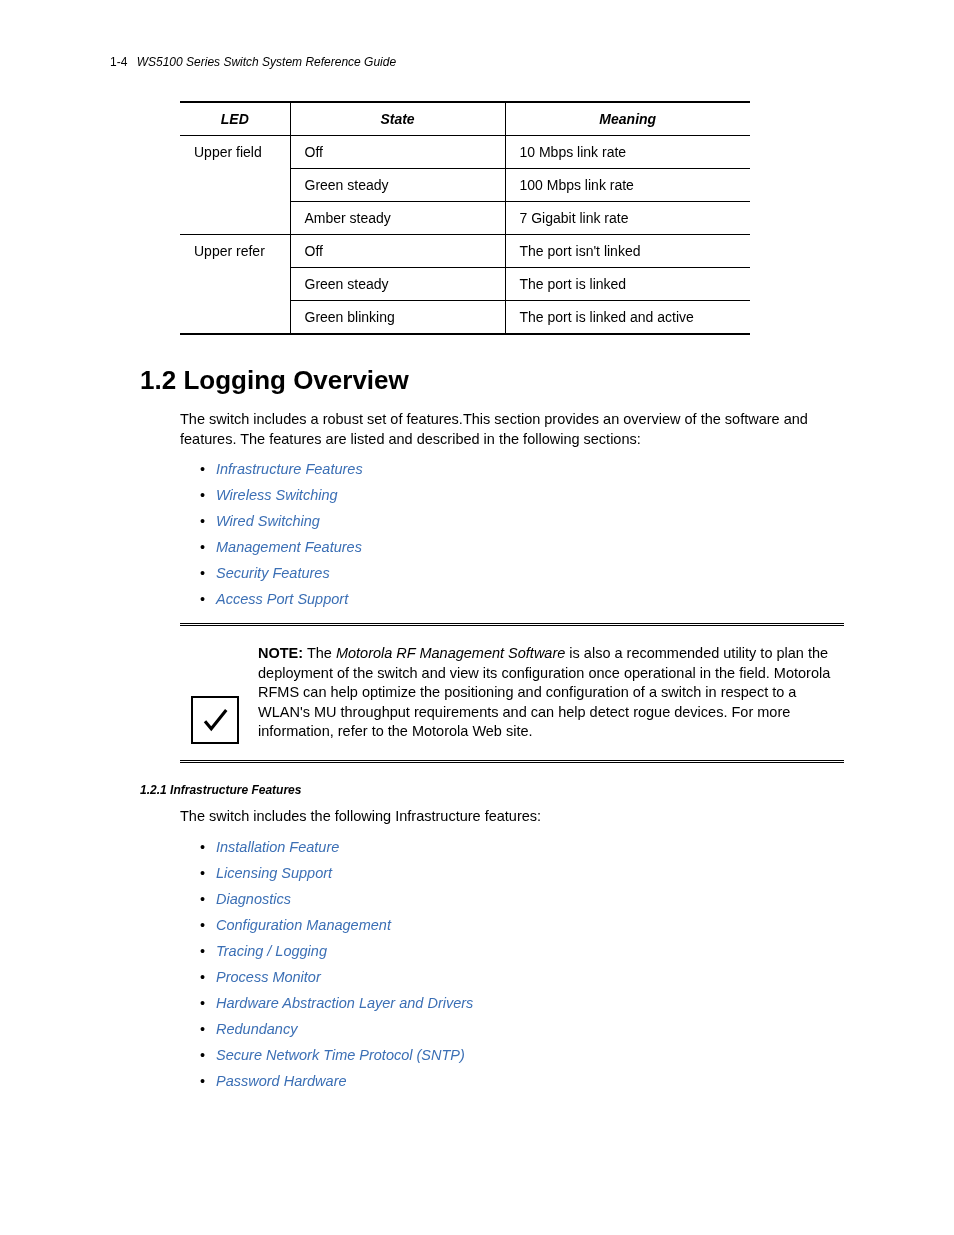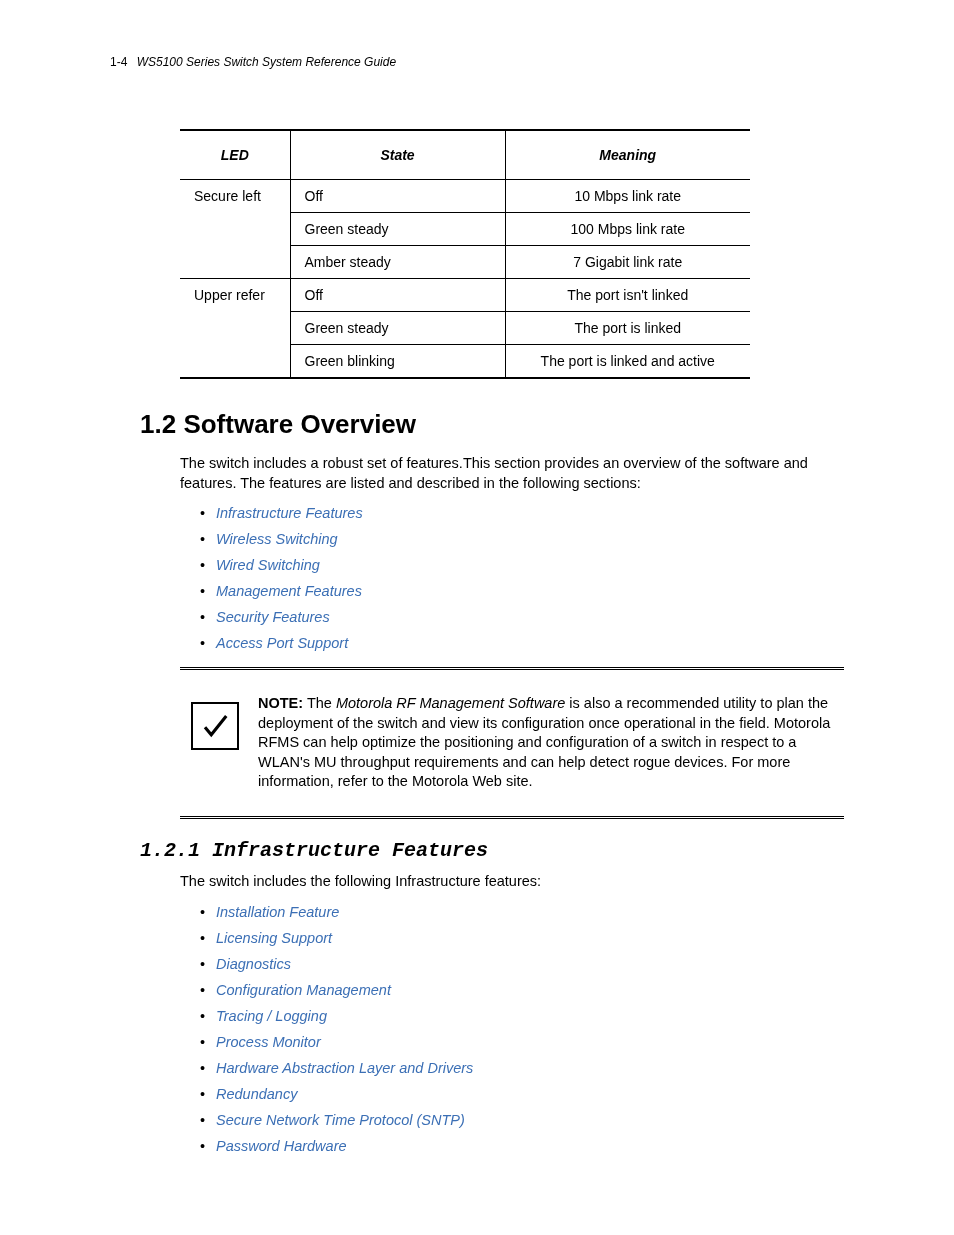--- a/index.html
+++ b/index.html
@@ -13,72 +13,72 @@
     width: 954px;
     height: 1235px;
     position: relative;
     box-sizing: border-box;
     padding: 55px 110px 60px 110px;
   }
   .header-line {
     font-size: 12px;
     font-style: italic;
     color: #000;
-    margin-bottom: 60px;
+    margin-bottom: 32px;
   }
   .header-line .pg {
     font-style: normal;
     margin-right: 6px;
   }
 
   table.led {
     width: 570px;
     margin-left: 70px;
     border-collapse: collapse;
     font-size: 14px;
   }
   table.led th {
     font-style: italic;
     font-weight: bold;
     text-align: center;
-    padding: 16px 10px;
+    padding: 8px 10px;
     border-top: 2px solid #000;
     border-bottom: 1px solid #000;
     border-left: 1px solid #000;
     border-right: 1px solid #000;
   }
   table.led th:first-child { border-left: none; }
   table.led th:last-child  { border-right: none; }
   table.led td {
     padding: 8px 14px;
     border-top: 1px solid #000;
     border-left: 1px solid #000;
     border-right: 1px solid #000;
     vertical-align: top;
     text-align: left;
   }
   table.led td:first-child { border-left: none; }
-  table.led td:last-child  { border-right: none; text-align: center; }
+  table.led td:last-child  { border-right: none; }
   table.led tr:last-child td { border-bottom: 2px solid #000; }
   table.led td.noTop { border-top: none; }
   table.led col.c1 { width: 110px; }
   table.led col.c2 { width: 215px; }
   table.led col.c3 { width: 245px; }
 
   h2.section {
     font-family: "Arial Narrow", Arial, sans-serif;
     font-stretch: condensed;
     font-size: 26px;
     font-weight: bold;
     margin: 30px 0 14px 30px;
   }
   h3.subsection {
-    font-family: Liberation Mono, monospace;
+    font-family: Liberation Sans, sans-serif;
     font-stretch: condensed;
-    font-size: 20px;
+    font-size: 12px;
     font-weight: bold;
     font-style: italic;
     margin: 20px 0 10px 30px;
   }
 
   p.body {
     font-size: 14.5px;
     line-height: 1.35;
     margin: 0 0 12px 70px;
   }
@@ -100,23 +100,23 @@
   ul.links li a {
     color: #3b6fb5;
     font-style: italic;
     text-decoration: none;
   }
 
   .notebox {
     margin: 0 0 18px 70px;
     border-top: 3px double #000;
     border-bottom: 3px double #000;
-    padding: 22px 0;
+    padding: 16px 0;
     display: flex;
-    align-items: flex-start;
+    align-items: flex-end;
   }
   .notebox .iconcell {
     width: 70px;
     flex: 0 0 70px;
     display: flex;
     align-items: center;
     justify-content: center;
     padding-top: 10px;
   }
   .notebox .iconbox {
@@ -154,21 +154,21 @@
       </colgroup>
     <thead>
       <tr>
         <th>LED</th>
         <th>State</th>
         <th>Meaning</th>
       </tr>
     </thead>
     <tbody>
       <tr>
-        <td>Secure left</td>
+        <td>Upper field</td>
         <td>Off</td>
         <td>10 Mbps link rate</td>
       </tr>
       <tr>
         <td class="noTop"></td>
         <td>Green steady</td>
         <td>100 Mbps link rate</td>
       </tr>
       <tr>
         <td class="noTop"></td>
@@ -188,21 +188,21 @@
       <tr>
         <td class="noTop"></td>
         <td>Green blinking</td>
         <td>The port is linked and active</td>
       </tr>
     </tbody>
   </table>
 
   <h2 class="section">
     <span>1.2</span>
-    <span>Software Overview</span>
+    <span>Logging Overview</span>
   </h2>
 
   <p class="body">The switch includes a robust set of features.This section provides an overview of the software and features. The features are listed and described in the following sections:</p>
 
   <ul class="links">
     <li><a href="#">Infrastructure Features</a></li>
     <li><a href="#">Wireless Switching</a></li>
     <li><a href="#">Wired Switching</a></li>
     <li><a href="#">Management Features</a></li>
     <li><a href="#">Security Features</a></li>

